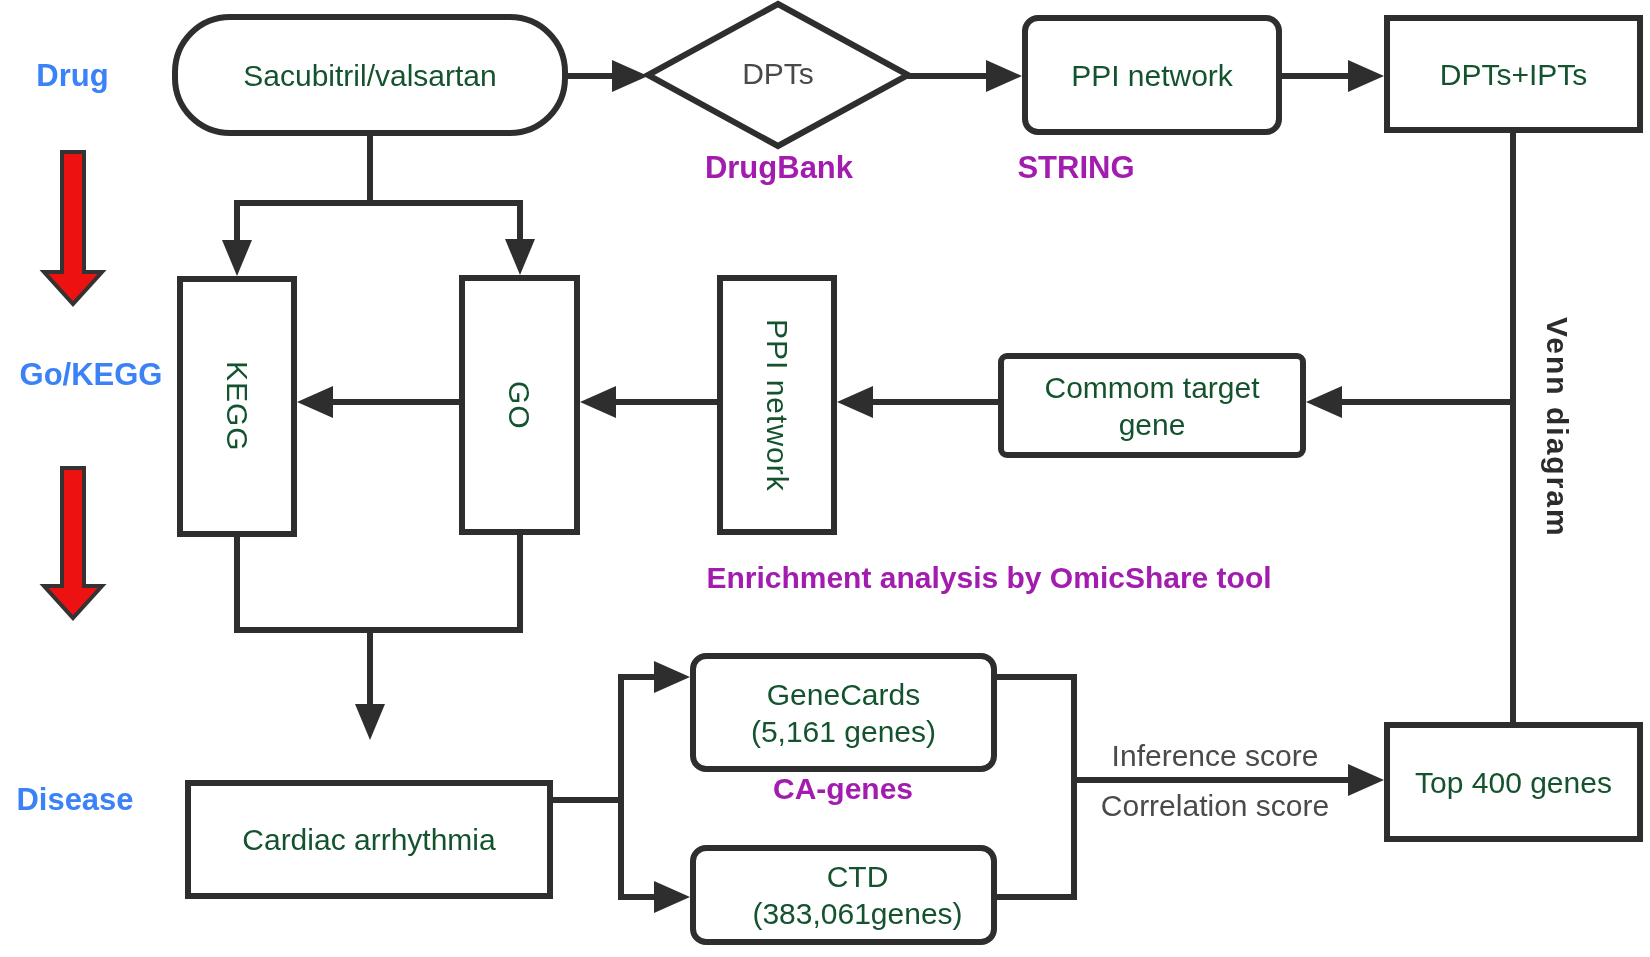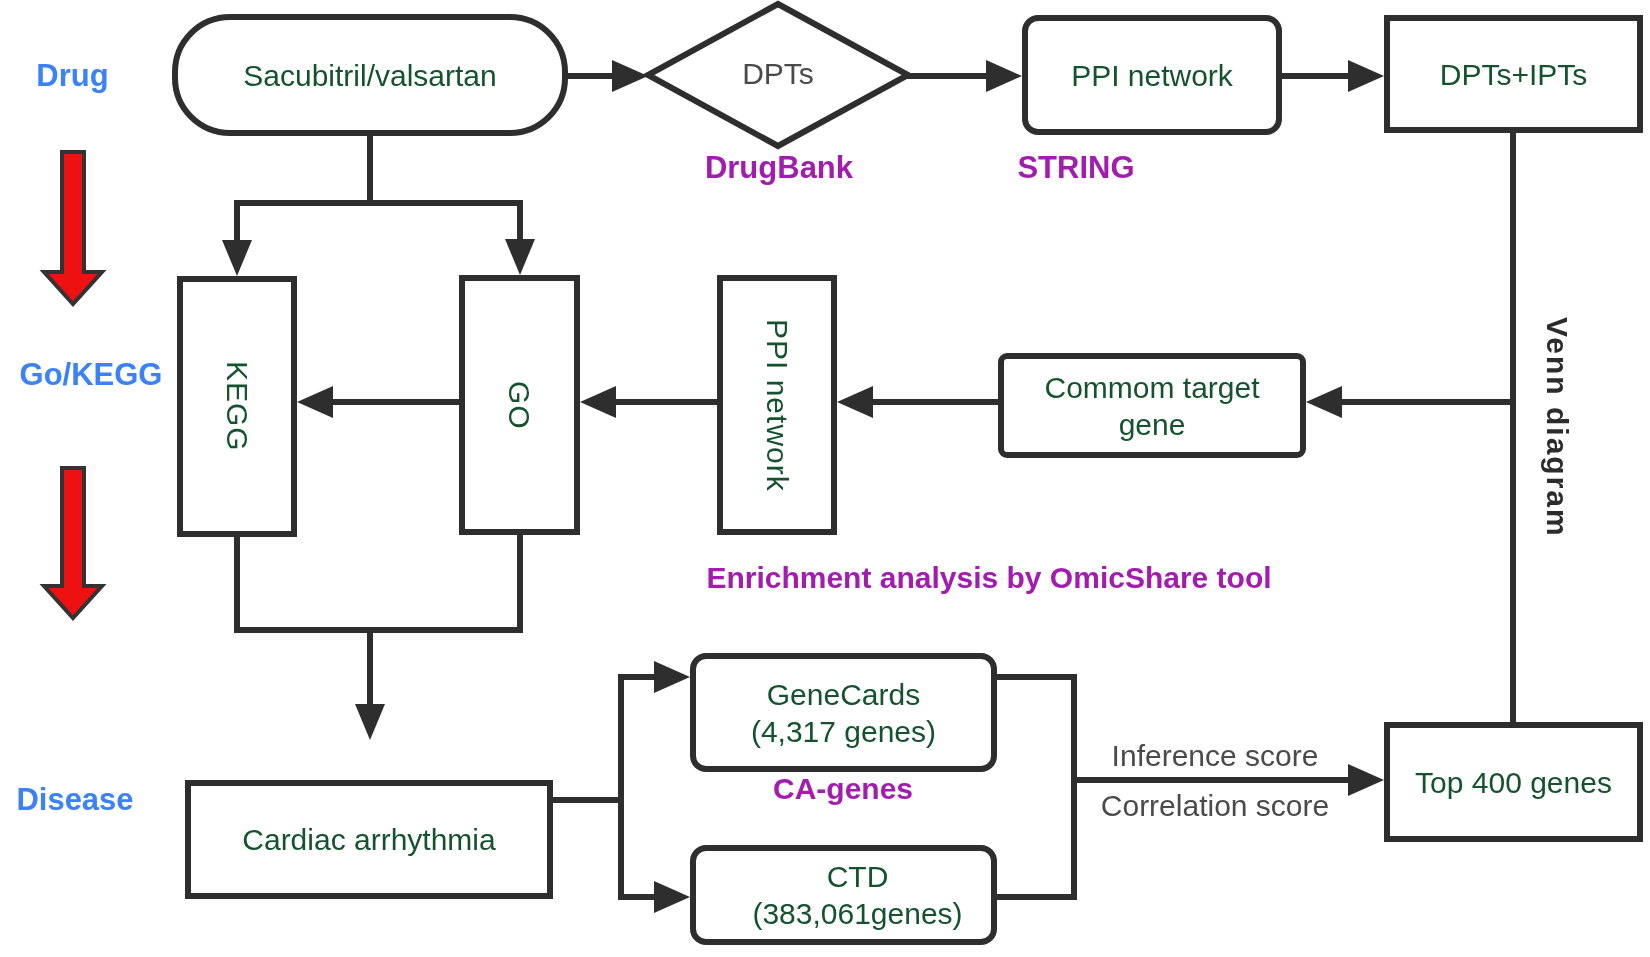--- a/index.html
+++ b/index.html
@@ -160,21 +160,21 @@
   </div>
   <div class="toollabel" style="left:639px;top:559px;width:700px;height:38px;font-size:30px;">
     <span>Enrichment analysis by OmicShare tool</span>
   </div>
 
   <div class="node" style="left:185px;top:740px;width:368px;height:119px;margin-top:40px;">
     <span>Cardiac arrhythmia</span>
   </div>
   <div class="node" style="left:690px;top:618px;width:307px;height:119px;border-radius:16px;margin-top:35px;">
     <span>GeneCards</span>
-    <span>(4,317 genes)</span>
+    <span>(5,161 genes)</span>
   </div>
   <div class="toollabel" style="left:743px;top:770px;width:200px;height:38px;font-size:30px;">
     <span>CA-genes</span>
   </div>
   <div class="node" style="left:690px;top:845px;width:307px;height:100px;border-radius:16px;padding-left:28px;">
     <span>CTD</span>
     <span>(383,061genes)</span>
   </div>
   <div class="plain" style="left:1065px;top:738px;width:300px;height:36px;">
     <span>Inference score</span>

